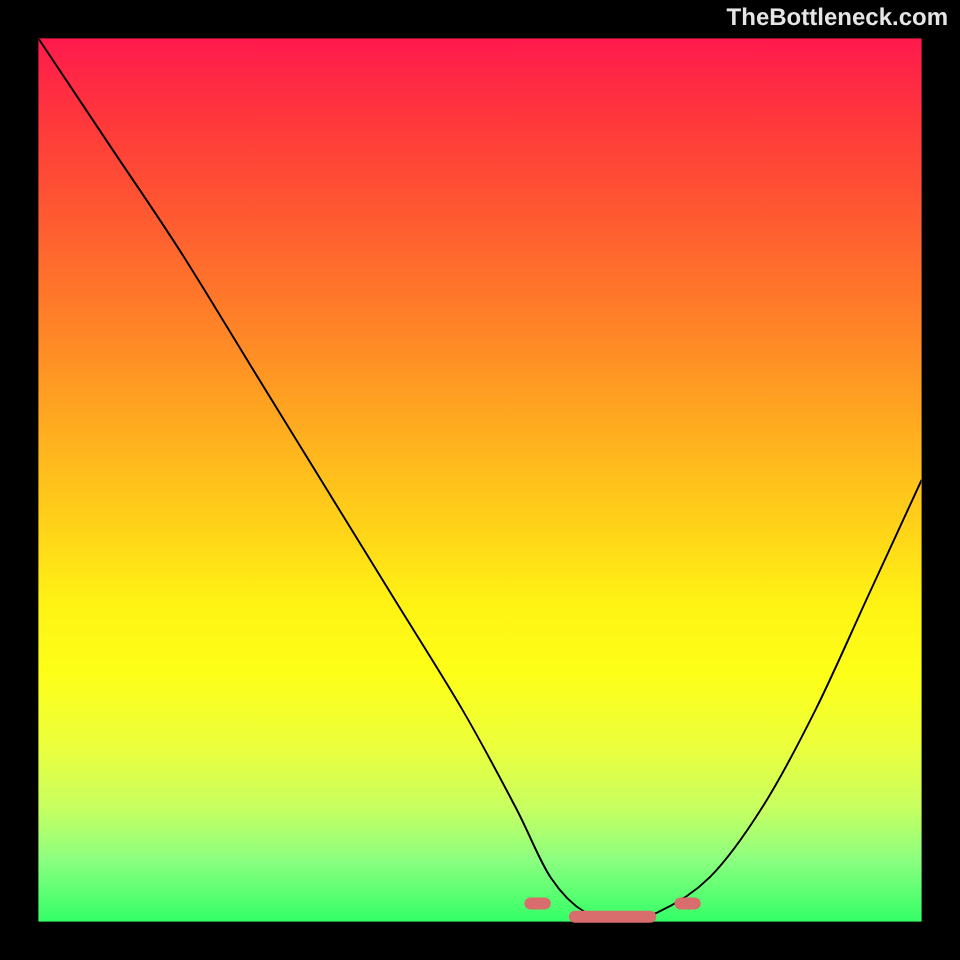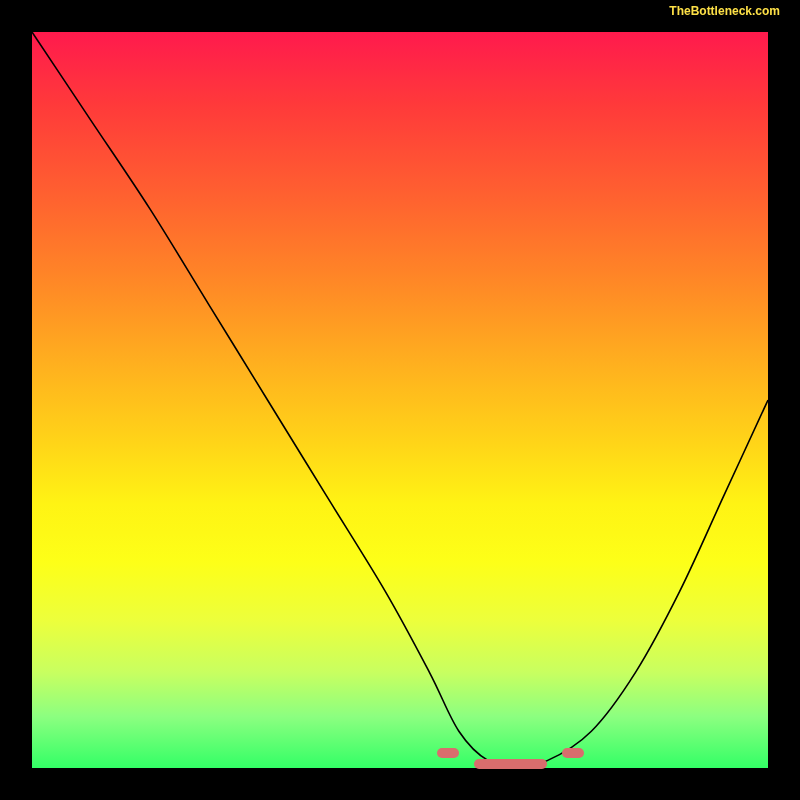--- a/index.html
+++ b/index.html
@@ -7,23 +7,23 @@
     width: 800px;
     height: 800px;
     background: #000;
     position: relative;
     font-family: Arial, sans-serif;
     overflow: hidden;
   }
   .watermark {
     position: absolute;
     top: 4px;
-    right: 20px;
-    color: #fde047;
-    font-size: 12px;
+    right: 10px;
+    color: #e5e5e5;
+    font-size: 20px;
     font-weight: bold;
     z-index: 10;
   }
   .plot-area {
     position: absolute;
     left: 32px;
     top: 32px;
     width: 736px;
     height: 736px;
     background: linear-gradient(to bottom,

